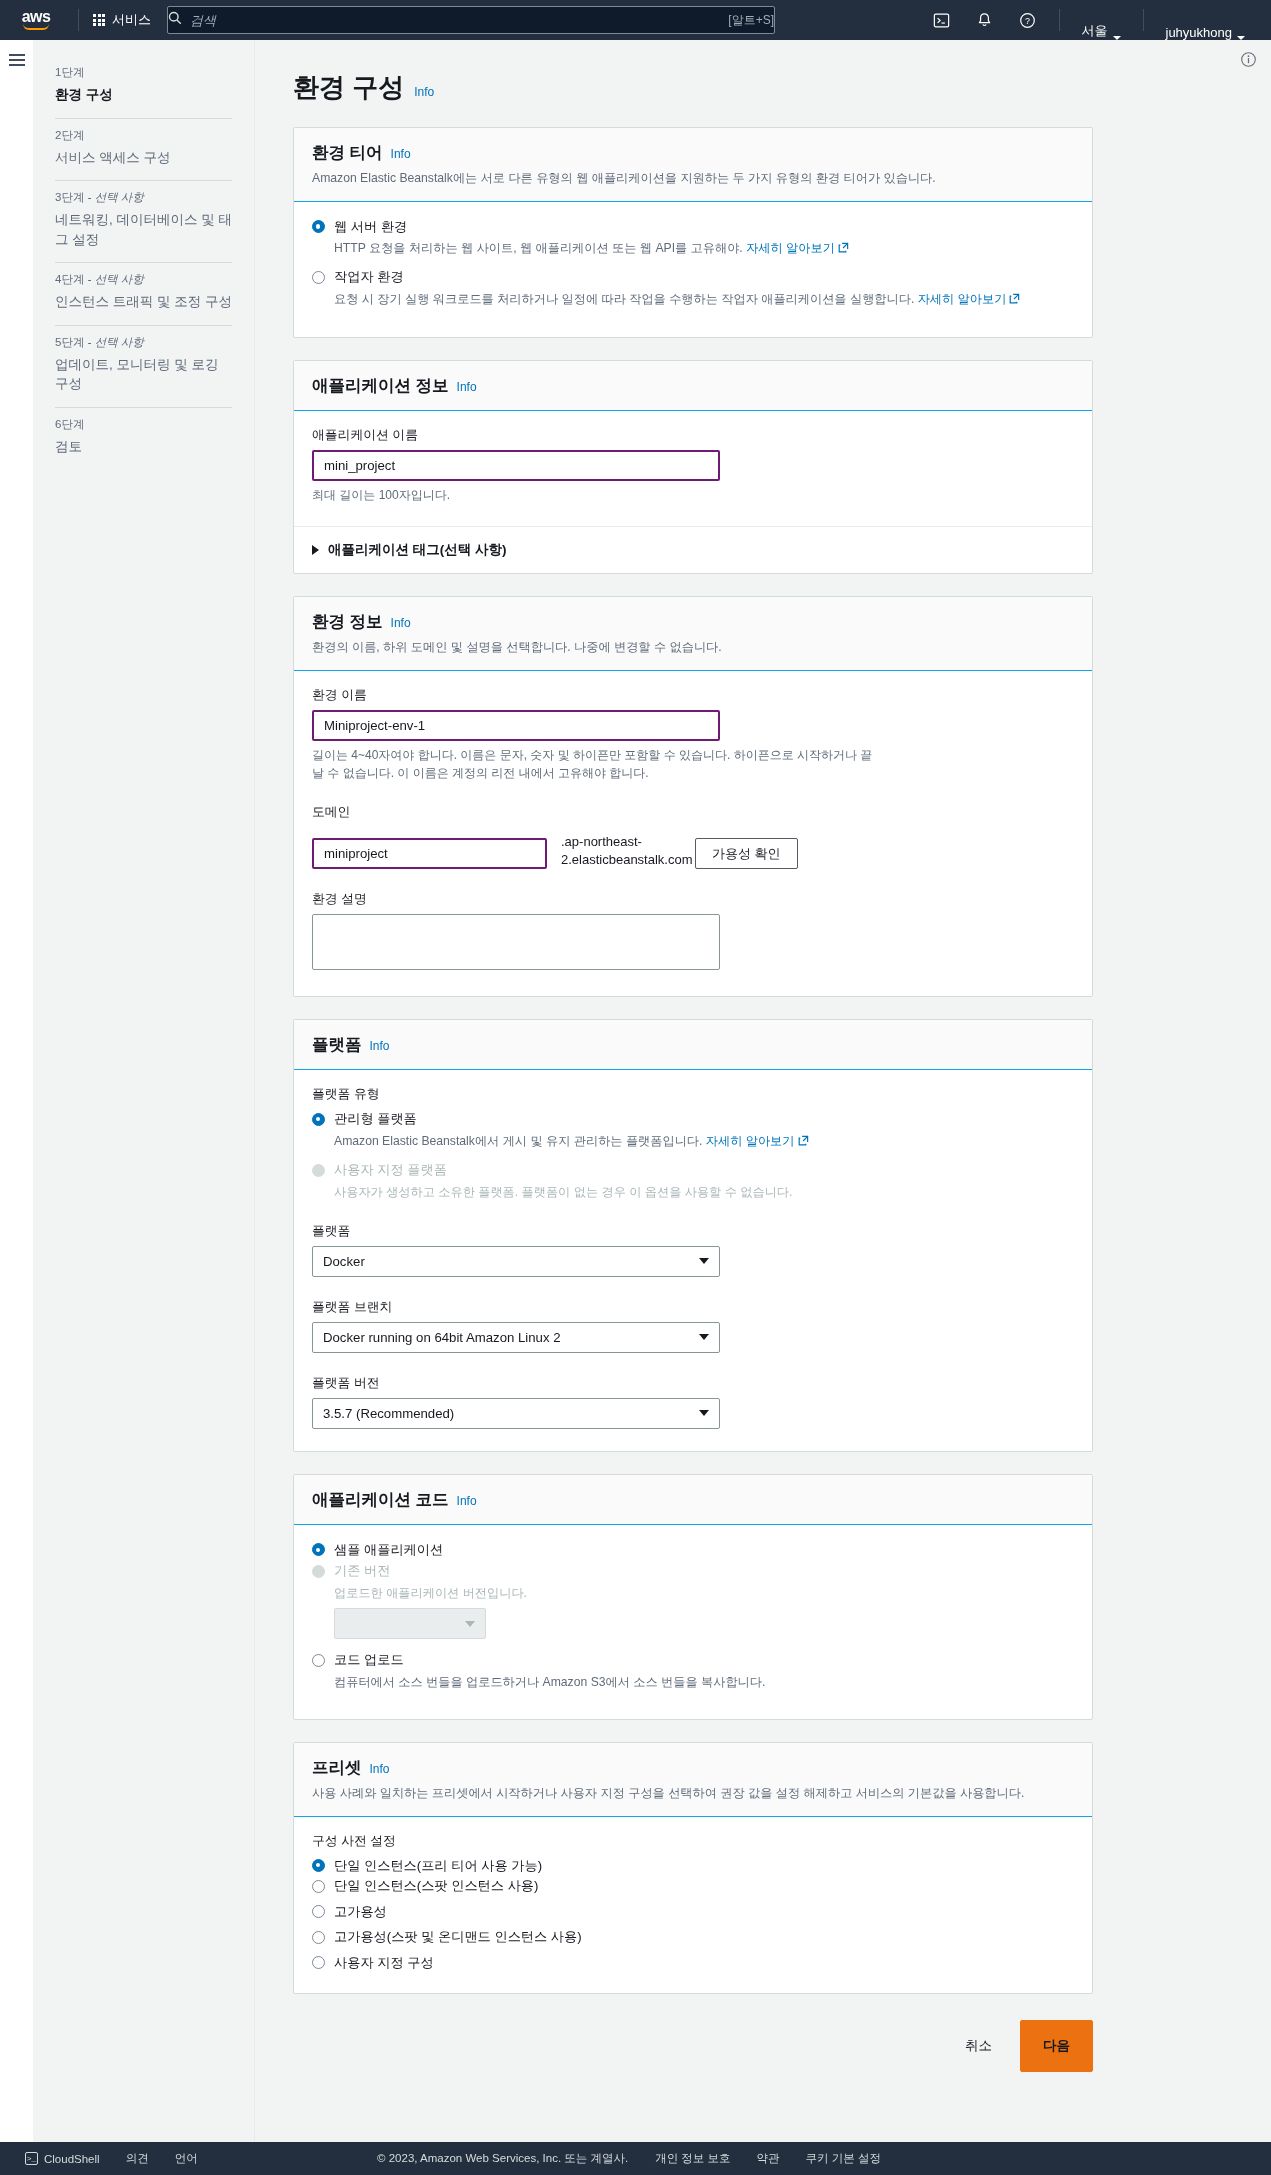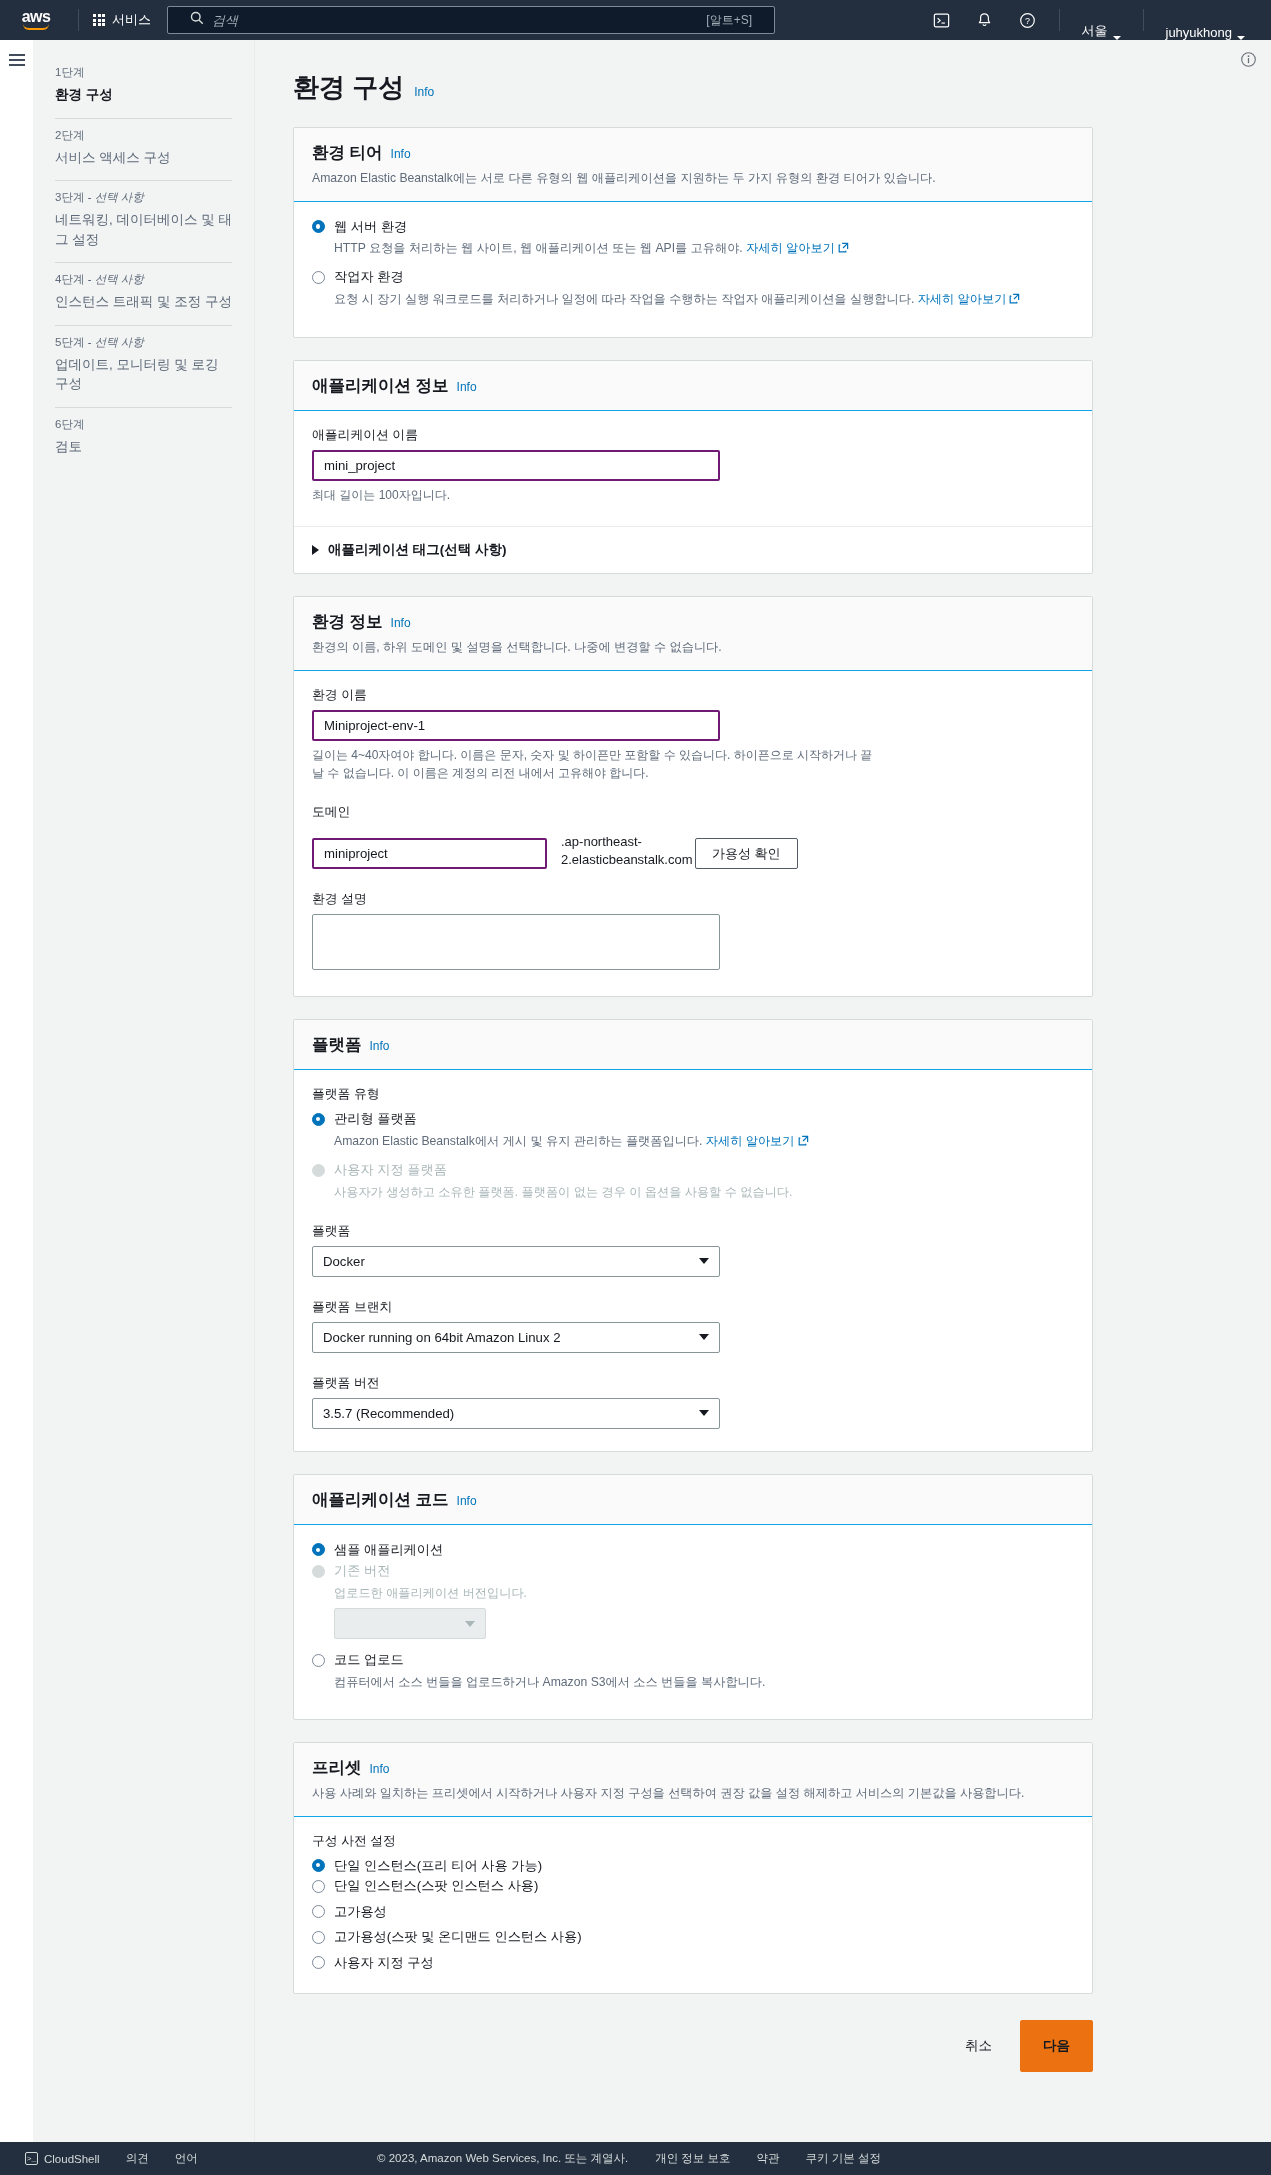--- a/index.html
+++ b/index.html
@@ -55,21 +55,21 @@
   .search-wrap {
     flex: 0 0 auto;
     width: 608px;
     margin-left: 12px;
     height: 28px;
     background: #0f1b2a;
     border: 1px solid #7d8998;
     border-radius: 2px;
     display: flex;
     align-items: center;
-    padding: 0 22px;
+    padding: 0 0;
     position: relative;
   }
   .search-icon-svg { flex: 0 0 auto; margin-right: 8px; }
   .search-input {
     flex: 1;
     background: transparent;
     border: none;
     outline: none;
     color: #d5dbdb;
     font-size: 13px;

